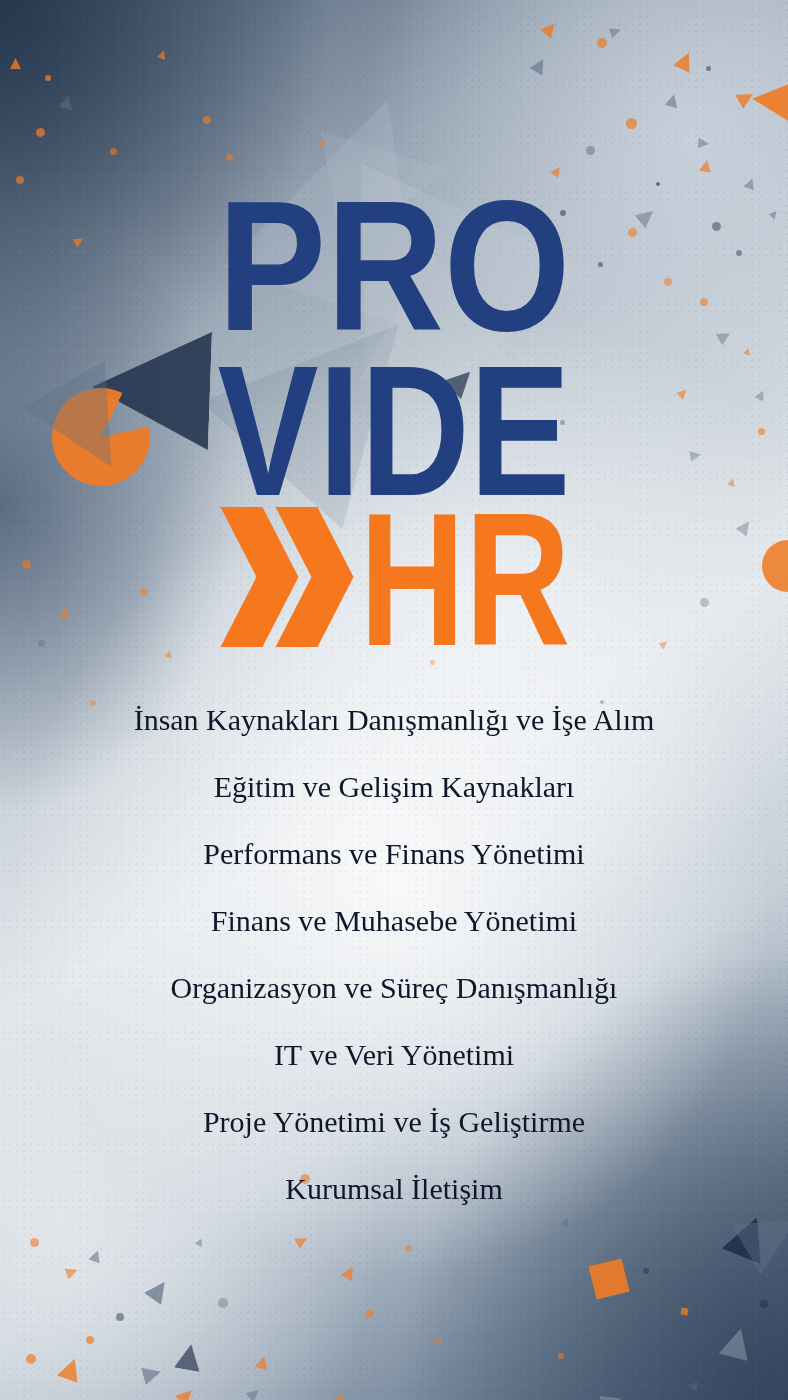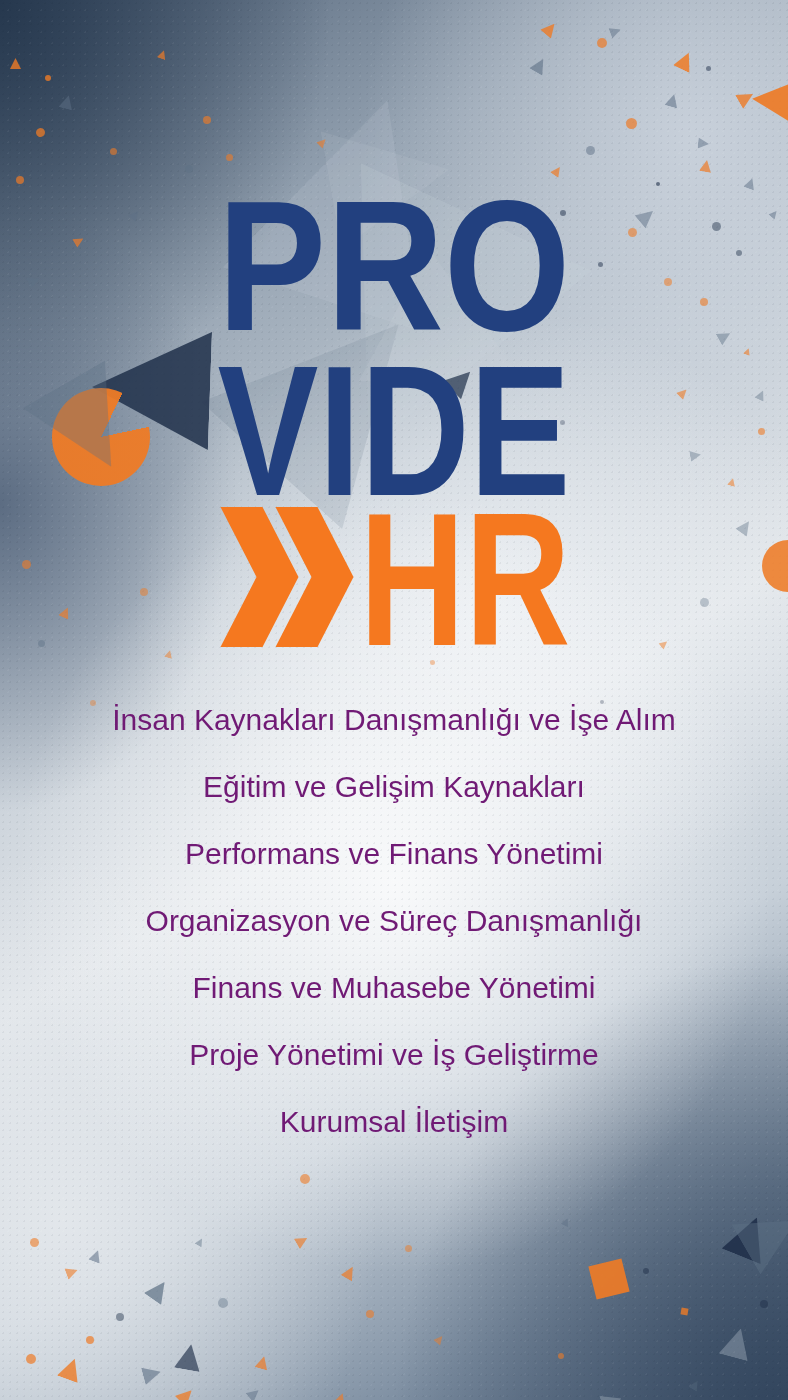--- a/index.html
+++ b/index.html
@@ -34,22 +34,22 @@
   .particles{position:absolute;inset:0;}
   .pt{position:absolute;}
   .pt.tri{clip-path:polygon(50% 0,100% 100%,0 100%);}
   .pt.dot{border-radius:50%;}
   .pt.sq{}
   .pt.pac{border-radius:50%;background:conic-gradient(from 8deg, transparent 0 52deg, #ee7b26 52deg 360deg);}
   .logo{position:absolute;top:195px;left:50%;transform:translateX(-50%);width:353px;height:455px;text-decoration:underline;}
   .lg{font-family:"Liberation Sans","DejaVu Sans",sans-serif;font-weight:700;}
   .services{position:absolute;left:0;right:0;top:686px;text-align:center;}
   .service{
-    height:67px;line-height:67px;font-size:30px;color:#701a75;
-    font-family:Liberation Sans, sans-serif;white-space:nowrap;
+    height:67px;line-height:67px;font-size:30px;color:#0f172a;
+    font-family:Liberation Serif, serif;white-space:nowrap;
   }
   .watermark{
     position:absolute;left:0;right:0;top:1348px;text-align:center;
     font-size:9px;letter-spacing:4px;font-weight:700;text-transform:uppercase;
     color:rgba(210,220,232,.55);
     font-family:"Liberation Sans","DejaVu Sans",sans-serif;
   }
 </style>
 </head>
 <body>
@@ -171,19 +171,20 @@
         <path d="M58,312 L100,312 L136,382 L100,452 L58,452 L94,382 Z" fill="#f5781f"></path>
       </g>
       <text class="lg" x="142" y="450" font-size="190" textLength="211" lengthAdjust="spacingAndGlyphs" fill="#f5781f">HR</text>
     </svg>
   </div>
 
   <div class="services">
     <div class="service">İnsan Kaynakları Danışmanlığı ve İşe Alım</div>
     <div class="service">Eğitim ve Gelişim Kaynakları</div>
     <div class="service">Performans ve Finans Yönetimi</div>
+    <div class="service">Finans ve Muhasebe Yönetimi</div>
     <div class="service">Organizasyon ve Süreç Danışmanlığı</div>
-    <div class="service">Finans ve Muhasebe Yönetimi</div>
+    <div class="service">IT ve Veri Yönetimi</div>
     <div class="service">Proje Yönetimi ve İş Geliştirme</div>
     <div class="service">Kurumsal İletişim</div>
   </div>
 
 </div>
 
 </body></html>

